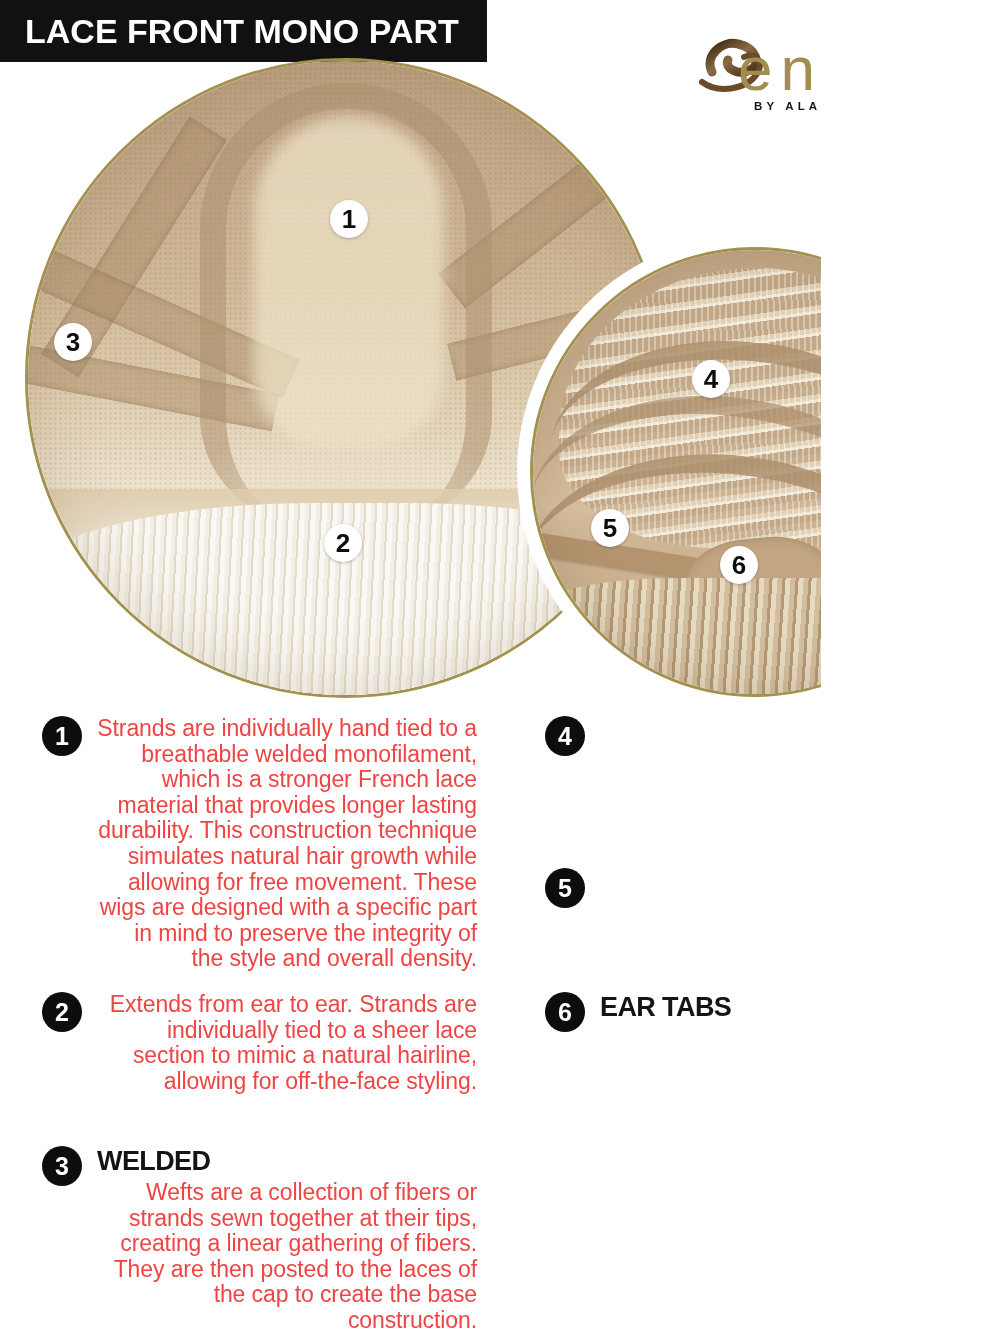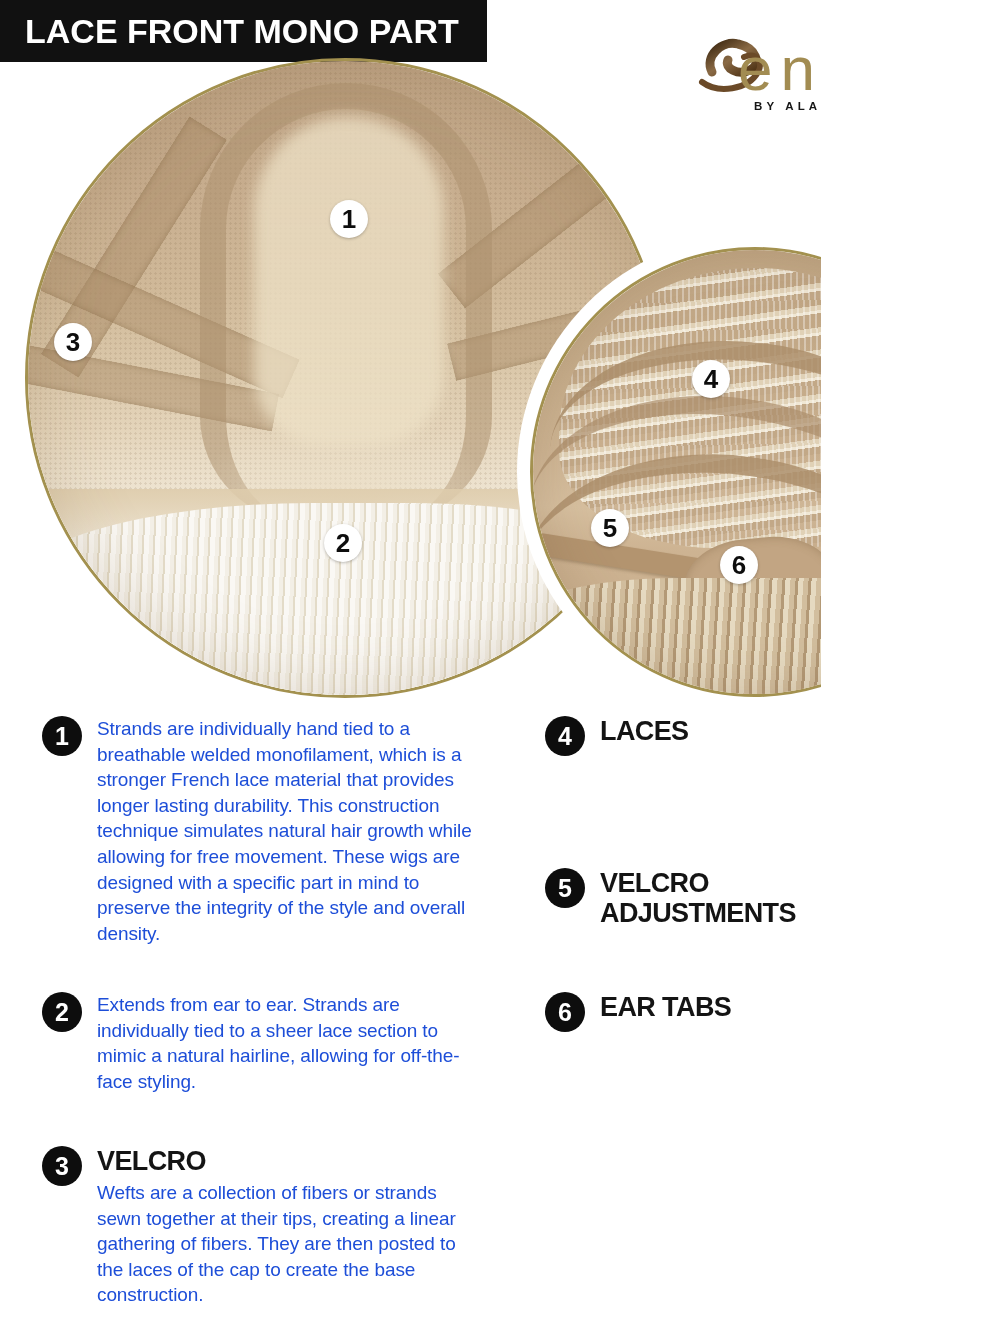--- a/index.html
+++ b/index.html
@@ -67,21 +67,21 @@
   .marker{position:absolute;width:38px;height:38px;border-radius:50%;background:#ffffff;
           box-shadow:0 1px 3px rgba(0,0,0,.25);text-align:center;z-index:5;}
   .marker span{display:block;line-height:38px;font-size:26px;font-weight:700;color:#0d0d0d;}
 
   
   .def{position:absolute;display:flex;align-items:flex-start;}
   .dbadge{flex:0 0 40px;width:40px;height:40px;border-radius:50%;background:#0d0d0d;margin-right:15px;
           text-align:center;}
   .dbadge span{display:block;line-height:40px;font-size:25px;font-weight:700;color:#ffffff;}
   .dtext h2{margin:0 0 4px 0;font-size:27px;line-height:30px;font-weight:700;letter-spacing:-0.6px;color:#141414;}
-  .dtext p{margin:0;font-size:19px;line-height:25.6px;letter-spacing:-0.1px;color:#1d4ed8;}
+  .dtext p{margin:0;font-size:23px;line-height:25.6px;letter-spacing:-0.1px;color:#ef4444;text-align:right;}
   .w-left .dtext p{width:380px;}
   .w-right .dtext p{width:348px;}
 </style>
 </head>
 <body>
 
 <div class="page">
 
   <div class="banner">
     <span class="banner-text">LACE FRONT MONO PART</span>
@@ -172,40 +172,38 @@
       <div class="dtext">
         <p>Extends from ear to ear. Strands are individually tied to a sheer lace section to mimic a natural hairline, allowing for off-the-face styling.</p>
       </div>
     </div>
 
     <div class="def w-left" style="left:42px;top:1146px;">
       <div class="dbadge">
           <span>3</span>
         </div>
       <div class="dtext">
-        <h2>VELCRO</h2>
+        <h2>WELDED</h2>
         <p>Wefts are a collection of fibers or strands sewn together at their tips, creating a linear gathering of fibers. They are then posted to the laces of the cap to create the base construction.</p>
       </div>
     </div>
 
     <div class="def w-right" style="left:545px;top:716px;">
       <div class="dbadge">
           <span>4</span>
         </div>
       <div class="dtext">
-        <h2>LACES</h2>
       </div>
     </div>
 
     <div class="def w-right" style="left:545px;top:868px;">
       <div class="dbadge">
           <span>5</span>
         </div>
       <div class="dtext">
-        <h2>VELCRO ADJUSTMENTS</h2>
       </div>
     </div>
 
     <div class="def w-right" style="left:545px;top:992px;">
       <div class="dbadge">
           <span>6</span>
         </div>
       <div class="dtext">
         <h2>EAR TABS</h2>
       </div>

